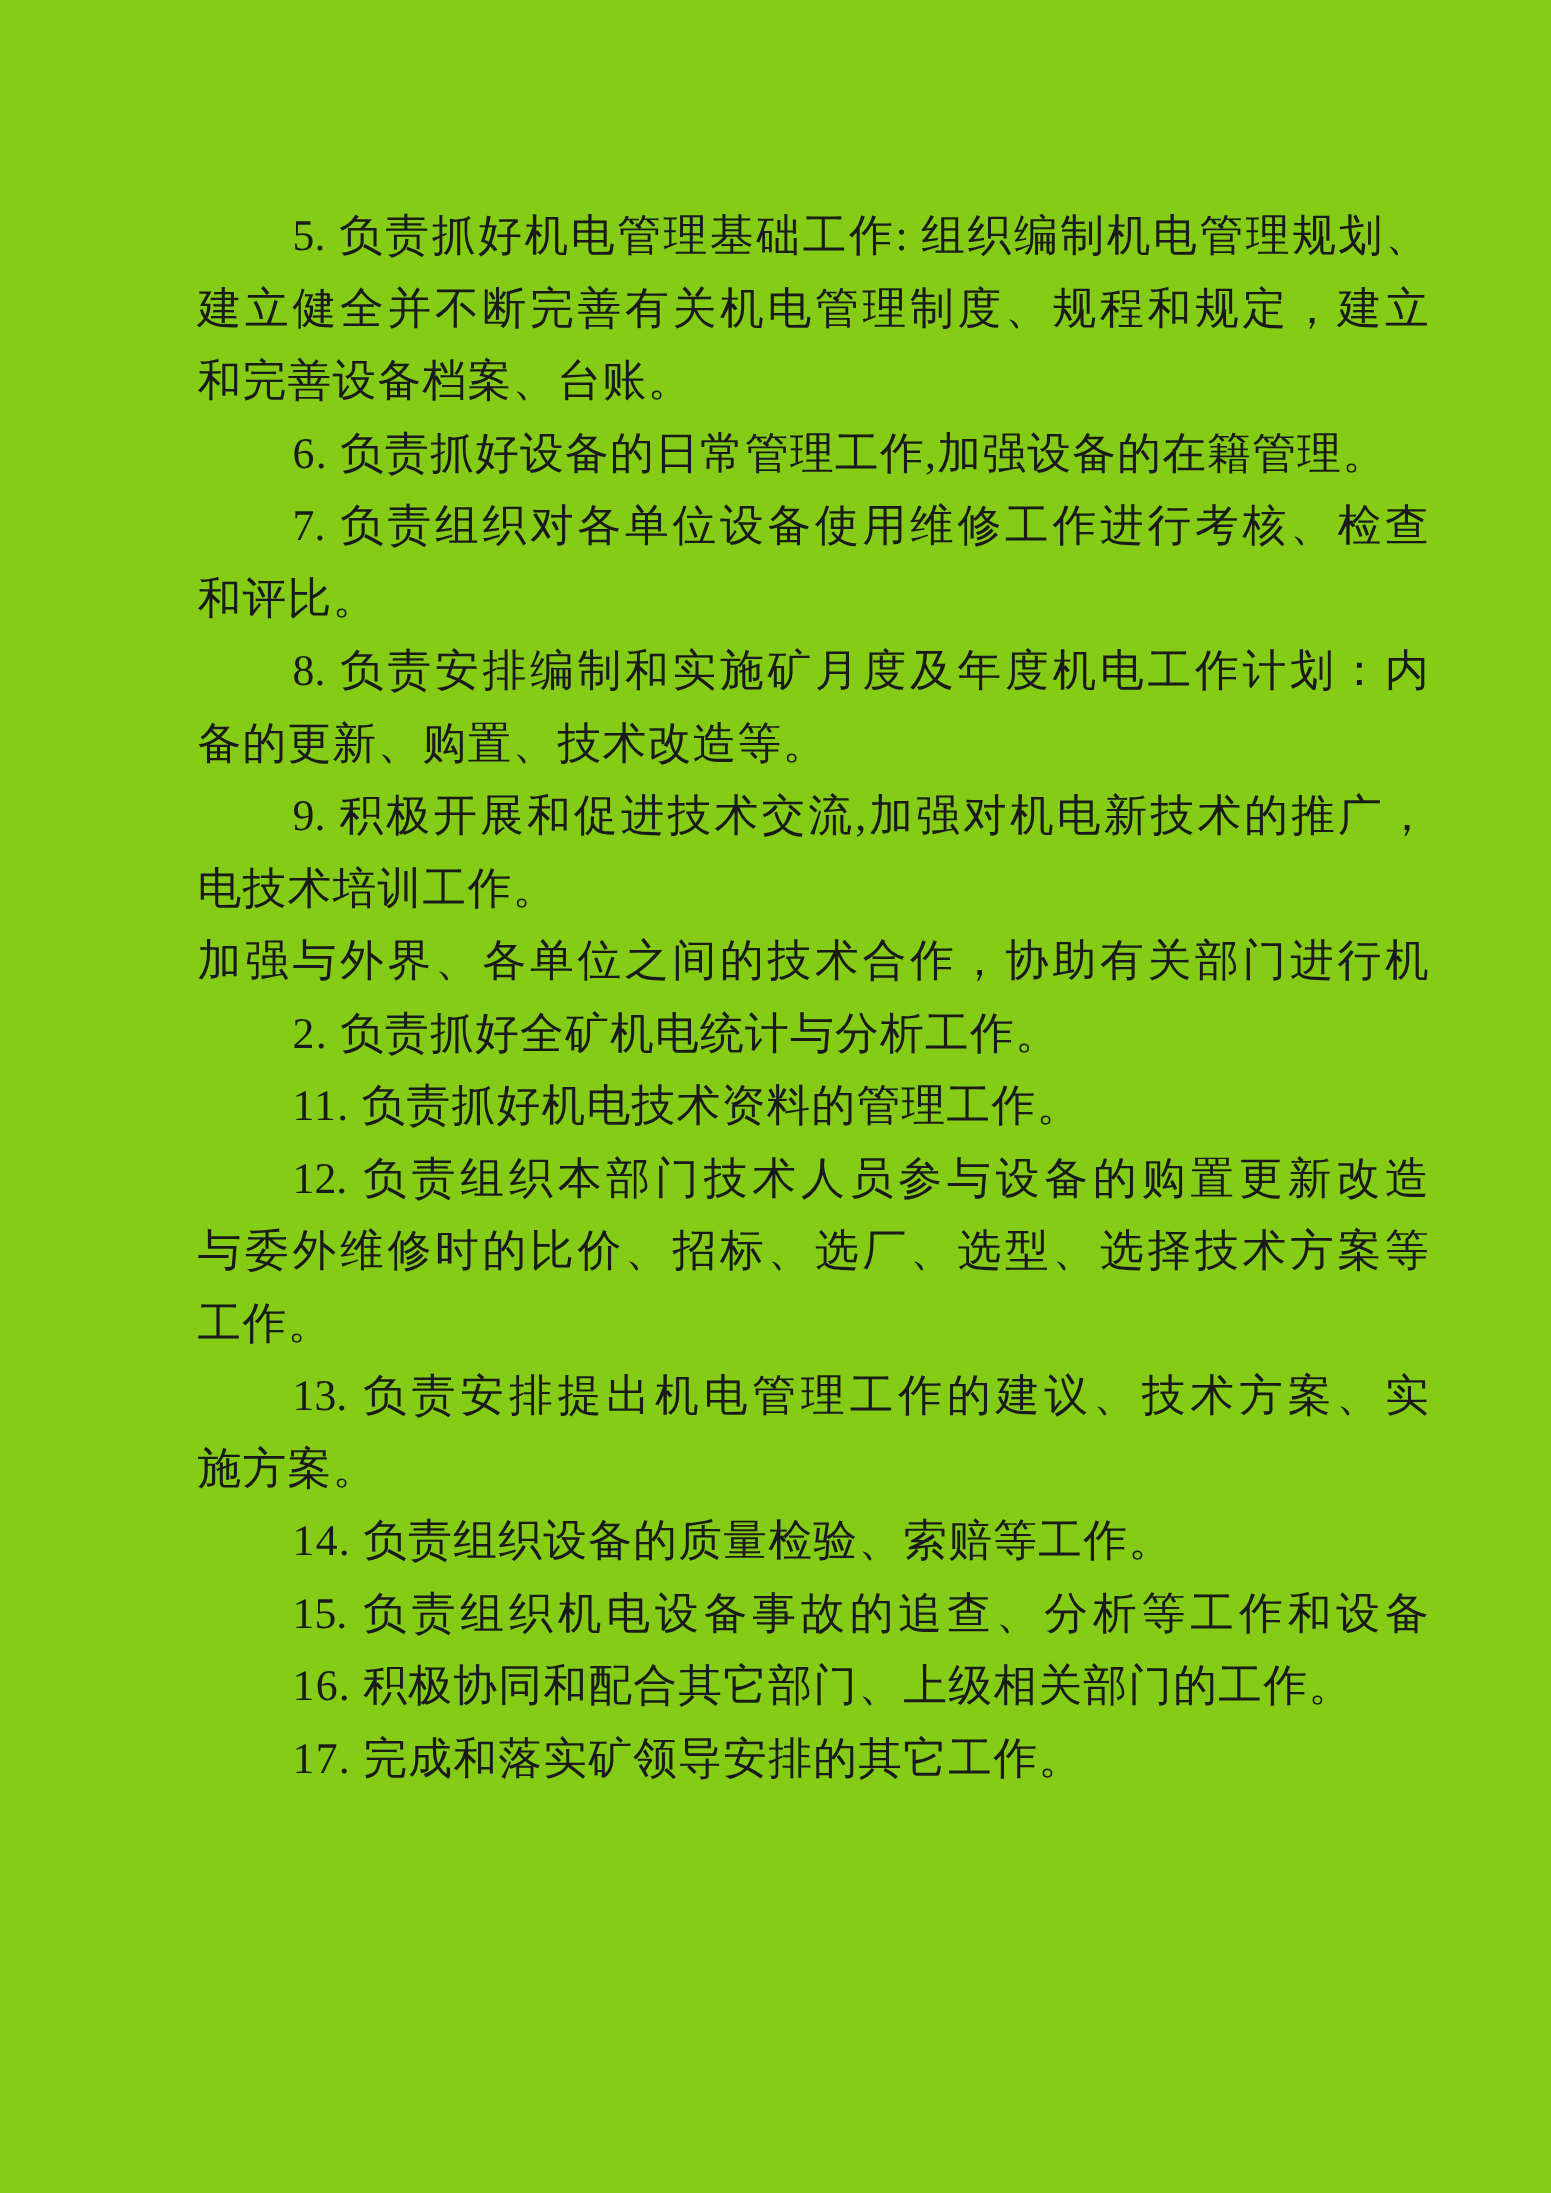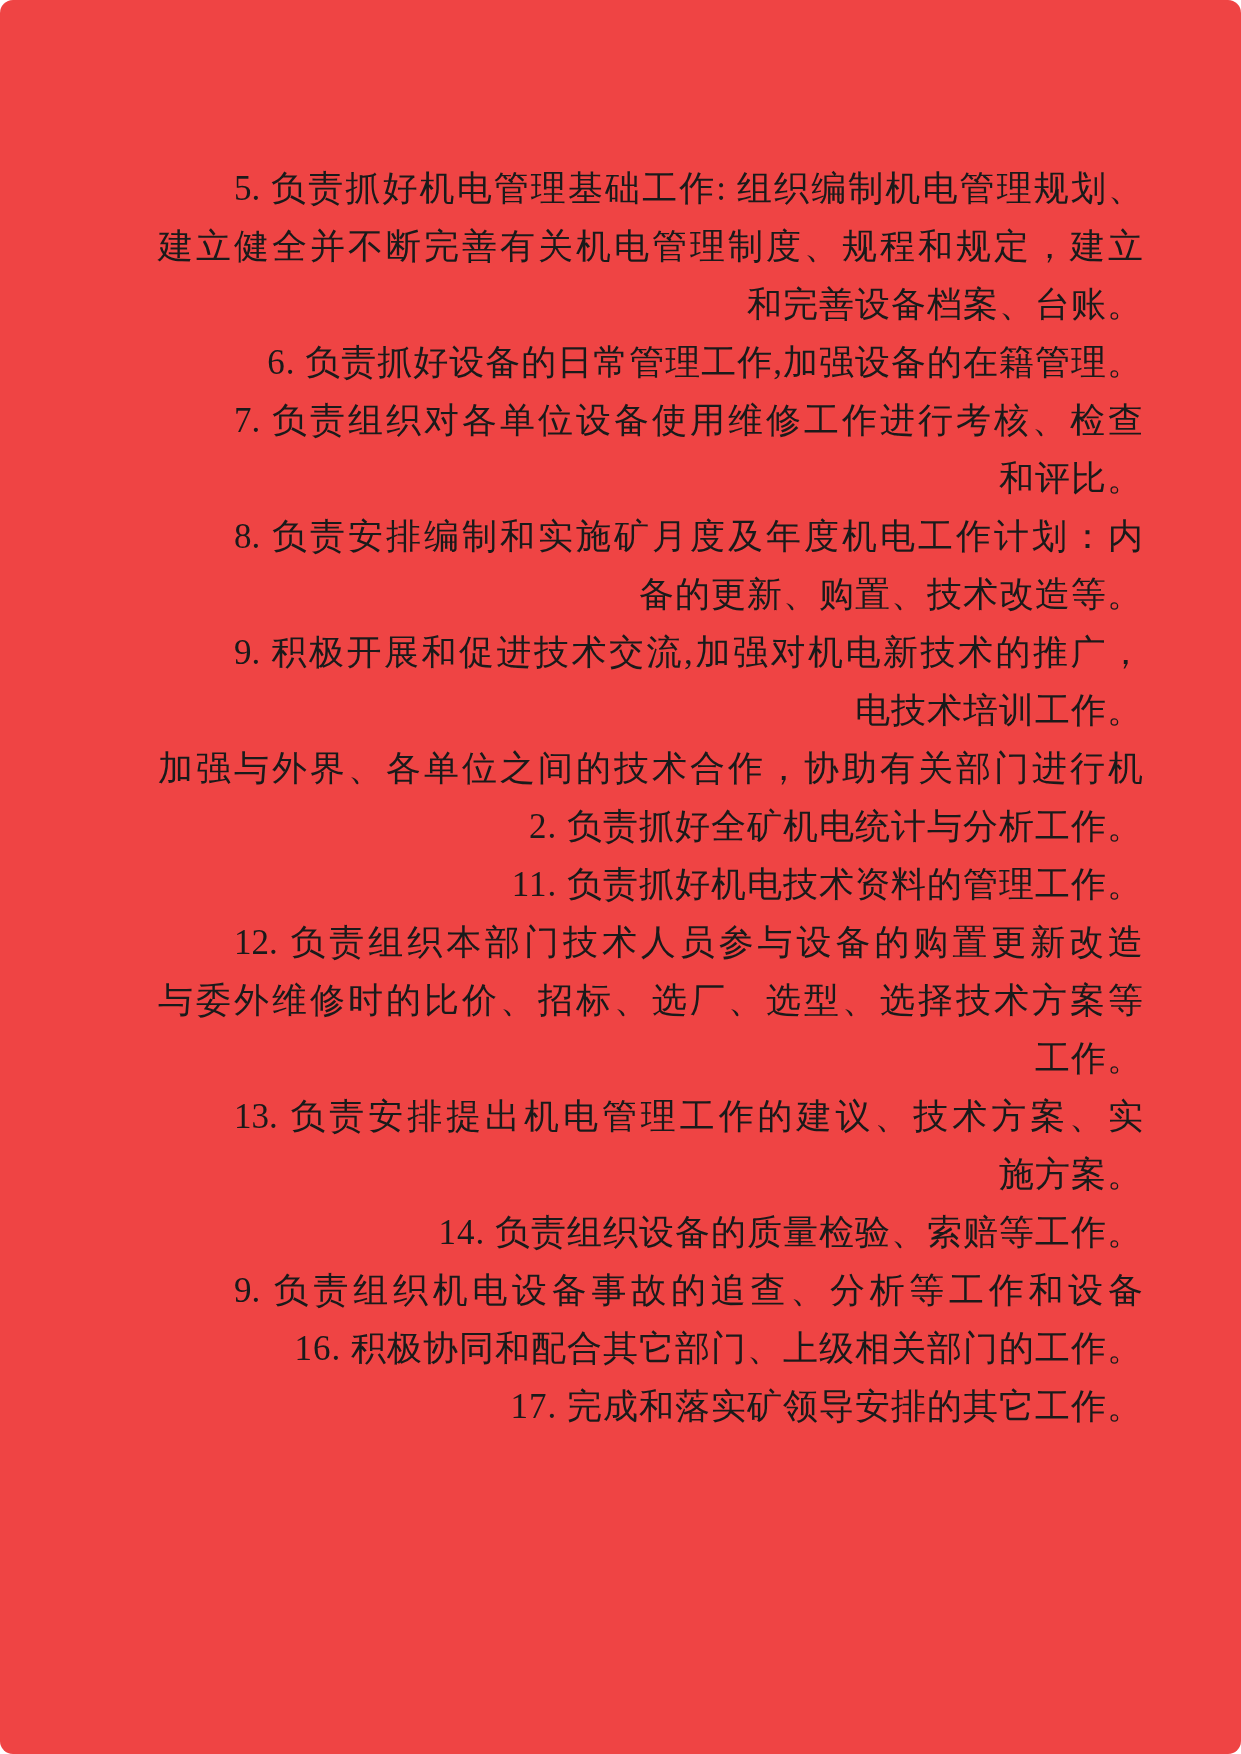--- a/index.html
+++ b/index.html
@@ -23,38 +23,38 @@
   .para {
     margin: 0;
     padding: 0;
   }
   .line {
     font-family: "Liberation Serif", "DejaVu Serif", serif;
     font-size: 35px;
     line-height: 58px;
     color: #1a1a1a;
     letter-spacing: 1px;
-    text-align: right;
+    text-align: left;
     font-weight: 400;
   }
   
   .line.fill {
     letter-spacing: 0;
     text-align: justify;
     text-align-last: justify;
   }
   
   .line.first {
     text-indent: 76px;
   }
 </style>
 </head>
 <body>
 
-<div class="page" style="background: #ef4444; border-radius: 13px;">
+<div class="page" style="background: #84cc16;">
   <div class="content" style="color: rgb(26, 26, 26);">
       <div class="para">
         <div class="line first fill">5. 负责抓好机电管理基础工作: 组织编制机电管理规划、</div>
         <div class="line fill">建立健全并不断完善有关机电管理制度、规程和规定，建立</div>
         <div class="line">和完善设备档案、台账。</div>
       </div>
       <div class="para">
         <div class="line first">6. 负责抓好设备的日常管理工作,加强设备的在籍管理。</div>
       </div>
       <div class="para">
@@ -82,21 +82,21 @@
         <div class="line">工作。</div>
       </div>
       <div class="para">
         <div class="line first fill">13. 负责安排提出机电管理工作的建议、技术方案、实</div>
         <div class="line">施方案。</div>
       </div>
       <div class="para">
         <div class="line first">14. 负责组织设备的质量检验、索赔等工作。</div>
       </div>
       <div class="para">
-        <div class="line first fill">9. 负责组织机电设备事故的追查、分析等工作和设备</div>
+        <div class="line first fill">15. 负责组织机电设备事故的追查、分析等工作和设备</div>
       </div>
       <div class="para">
         <div class="line first">16. 积极协同和配合其它部门、上级相关部门的工作。</div>
       </div>
       <div class="para">
         <div class="line first">17. 完成和落实矿领导安排的其它工作。</div>
       </div>
     </div>
 </div>
 

